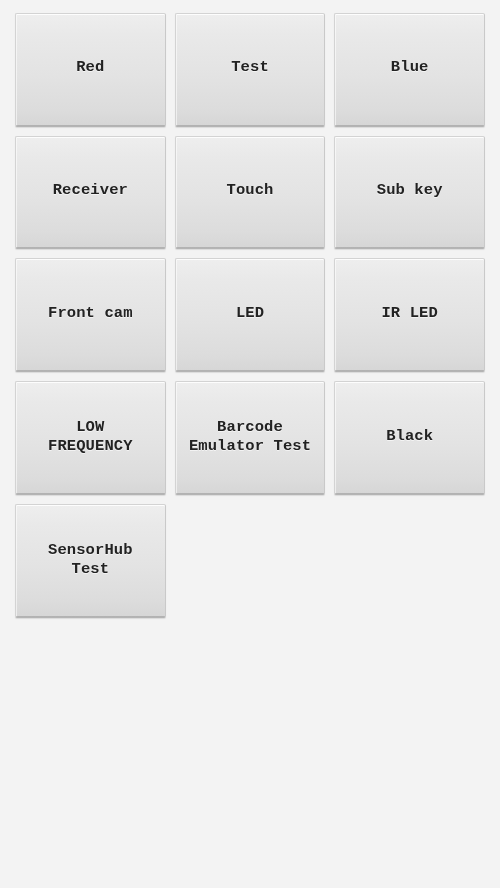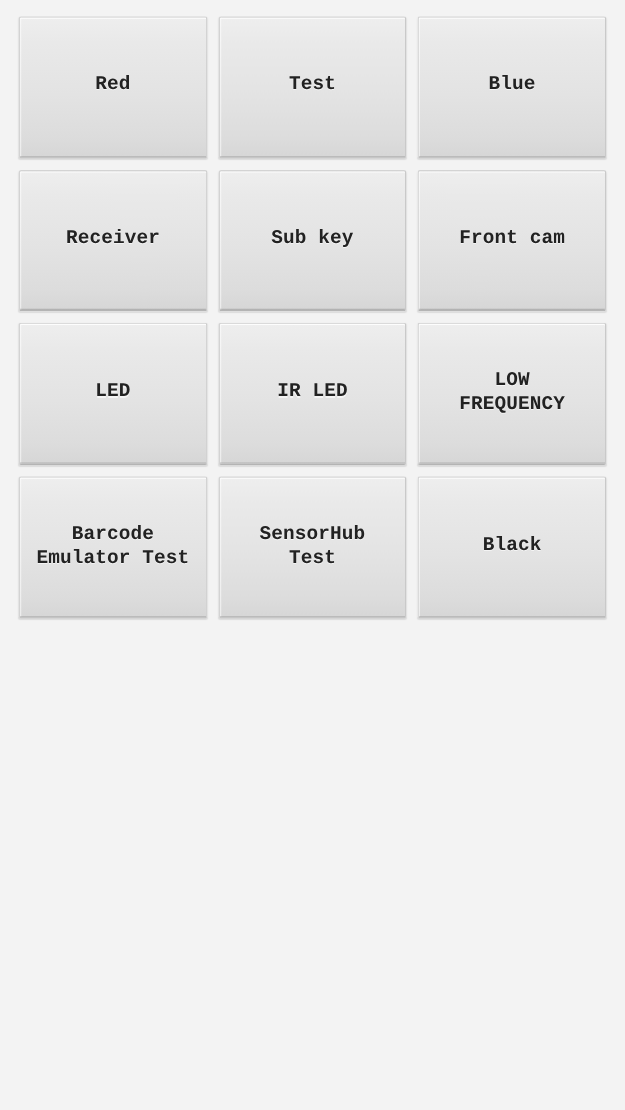--- a/index.html
+++ b/index.html
@@ -114,20 +114,23 @@
     </div>
 
     <div class="grid-button">
       <span class="label">Receiver</span>
     </div>
 
 
 
 
 
+    <div class="grid-button">
+      <span class="label">Touch</span>
+    </div>
 
 
 
 
     <div class="grid-button">
       <span class="label">Sub key</span>
     </div>
 
     <div class="grid-button">
       <span class="label">Front cam</span>
@@ -144,24 +147,24 @@
     <div class="grid-button two-line">
       <span class="label">LOW
 FREQUENCY</span>
     </div>
 
     <div class="grid-button two-line">
       <span class="label">Barcode
 Emulator Test</span>
     </div>
 
+    <div class="grid-button">
+      <span class="label">Black</span>
+    </div>
+
     <div class="grid-button two-line">
       <span class="label">SensorHub
 Test</span>
-    </div>
-
-    <div class="grid-button">
-      <span class="label">Black</span>
     </div>
 
 
   </div>
 </div>
 
 </body></html>

